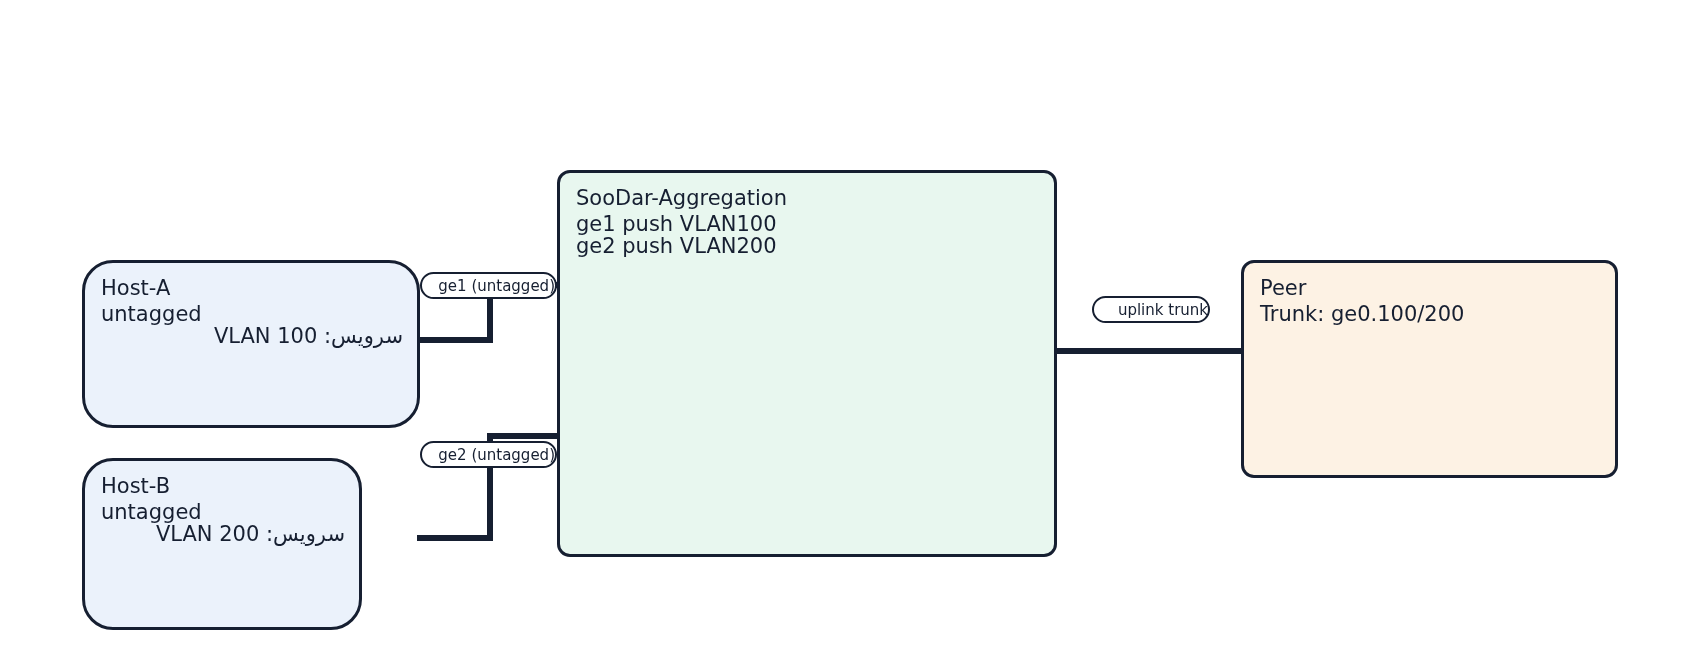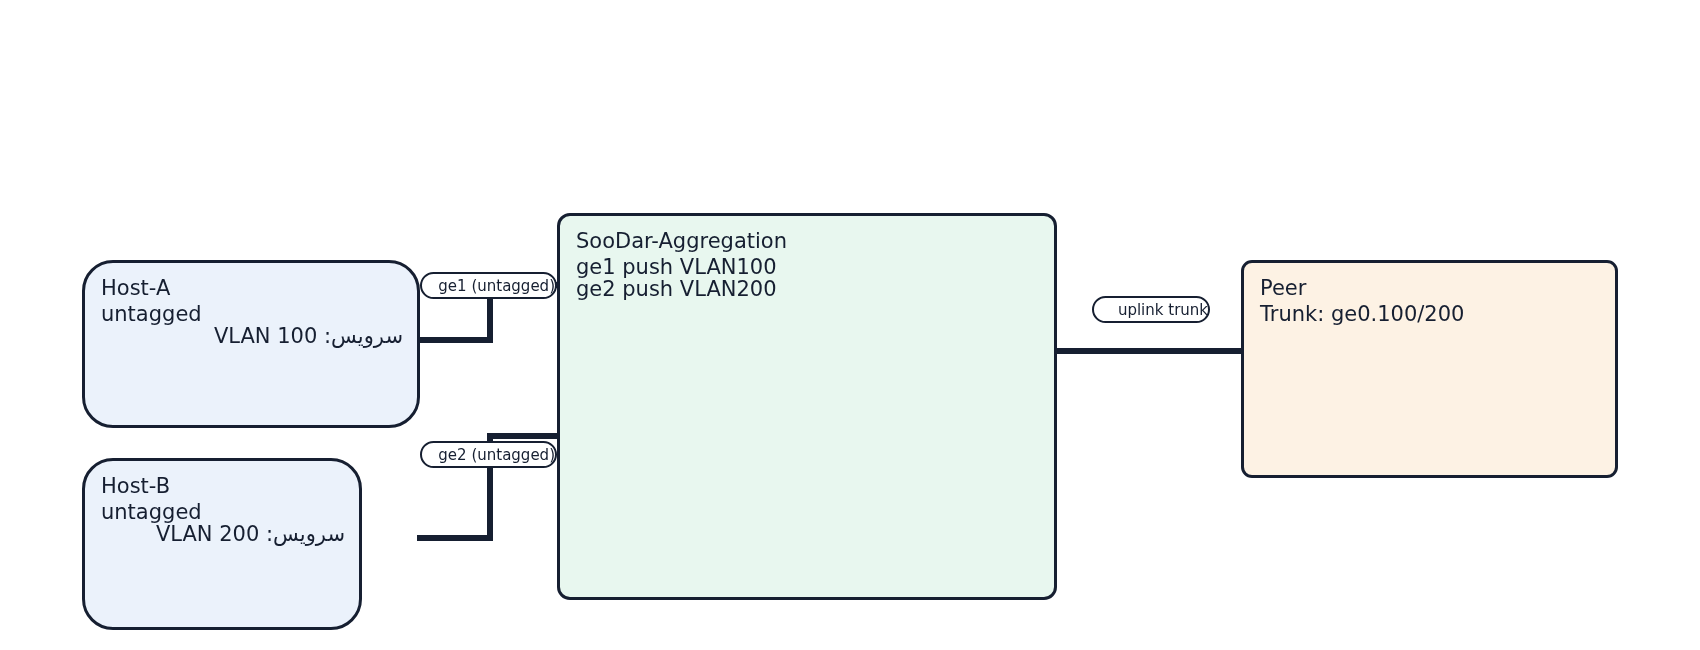--- a/index.html
+++ b/index.html
@@ -52,22 +52,22 @@
     align-items:center;
     justify-content:flex-end;
     font-size:15px;
     white-space:nowrap;
     z-index:5;
   }
 
   
   #node-host-a{ left:82px;  top:260px; width:338px; height:168px; }
   #node-host-b{ left:82px;  top:458px; width:280px; height:172px; }
-  #node-agg   { left:557px; top:170px; width:500px; height:387px;margin-top:43px; }
-  #node-peer  { left:1241px;top:260px; width:377px; height:218px;border-radius:11px; }
+  #node-agg   { left:557px; top:170px; width:500px; height:387px; }
+  #node-peer  { left:1241px;top:260px; width:377px; height:218px; }
 
   
   #edge-ge1-h1{ left:418px; top:337px; width:75px;  height:6px; }
   #edge-ge1-v { left:487px; top:279px; width:6px;   height:64px; }
   #edge-ge1-h2{ left:490px; top:282px; width:67px;  height:6px; }
   #edge-ge2-h1{ left:417px; top:535px; width:76px;  height:6px; }
   #edge-ge2-v { left:487px; top:433px; width:6px;   height:108px; }
   #edge-ge2-h2{ left:487px; top:433px; width:70px;  height:6px; }
   #edge-uplink{ left:1055px;top:348px; width:188px; height:6px; }
 

